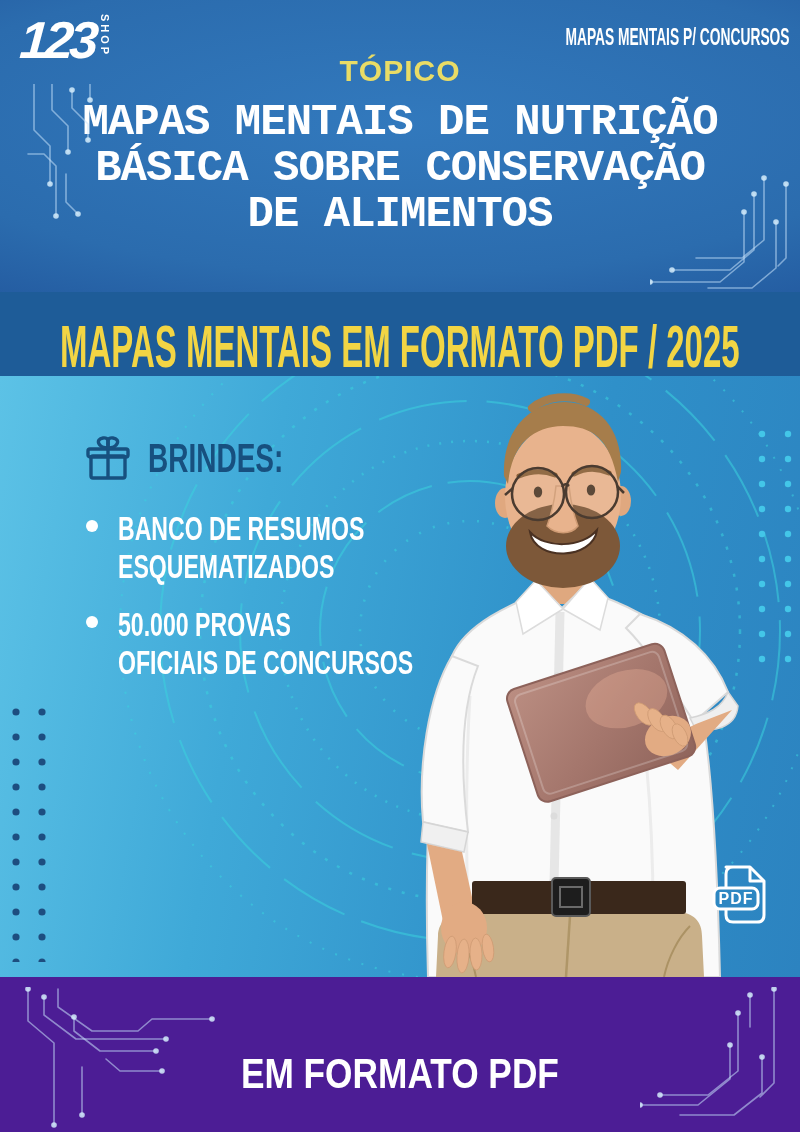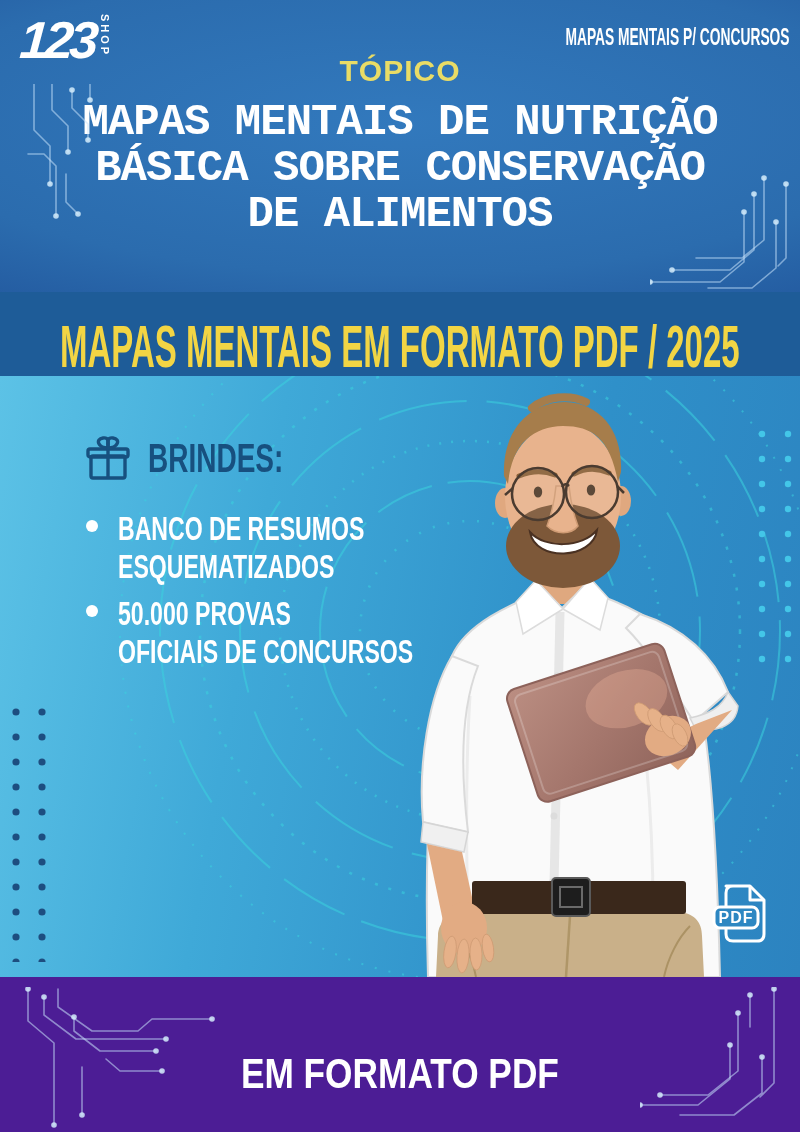--- a/index.html
+++ b/index.html
@@ -35,35 +35,35 @@
     color:#e9dc66;font-weight:bold;font-size:30px;letter-spacing:1px;}
   .main-title{position:absolute;top:100px;left:0;width:100%;text-align:center;
     color:#fff;font-weight:bold;font-size:44px;line-height:1.04;letter-spacing:-1px;white-space:pre-line;font-family:Liberation Mono, monospace;}
   .banner-text{display:inline-block;color:#f2d544;font-weight:bold;font-size:60px;
     transform:scaleX(.55);transform-origin:center;white-space:nowrap;}
   
   .offers{position:absolute;left:84px;top:40px;}
   .offers-head{display:flex;gap:16px;margin-top:20px;}
   .offers-title{display:inline-block;color:#17507f;font-weight:bold;font-size:40px;
     transform:scaleX(.7);transform-origin:left center;white-space:nowrap;}
-  .offer-list{list-style:none;margin:26px 0 0 0;padding:0;display:flex;flex-direction:column;gap:9px;}
+  .offer-list{list-style:none;margin:26px 0 0 0;padding:0;display:flex;flex-direction:column;gap:20px;}
   .offer-item{display:flex;align-items:flex-start;}
   .offer-bullet{flex:0 0 12px;width:12px;height:12px;border-radius:50%;background:#fff;margin:10px 20px 0 2px;}
   .offer-text{display:inline-block;color:#fff;font-weight:bold;font-size:33px;line-height:1.15;
     transform:scaleX(.7);transform-origin:left top;white-space:pre-line;}
   
   .footer-text{position:absolute;top:72px;left:0;width:100%;text-align:center;}
   .footer-text span{display:inline-block;color:#fff;font-weight:bold;font-size:43px;transform:scaleX(.82);transform-origin:center;white-space:nowrap;}
   
   .abs{position:absolute;}
   svg{display:block;}
   .circuit path{fill:none;stroke:rgba(200,228,252,.55);stroke-width:1.6;stroke-linejoin:round;stroke-linecap:round;}
   .circuit circle{fill:rgba(212,236,252,.85);}
   
-  .pdf-icon{position:absolute;left:710px;top:505px;width:66px;height:66px;}
+  .pdf-icon{position:absolute;left:710px;top:486px;width:66px;height:66px;}
 </style>
 </head>
 <body>
 
 <div class="poster">
 
   <div class="top-section">
 
     <div class="logo">
       <span class="logo-num">123</span>

